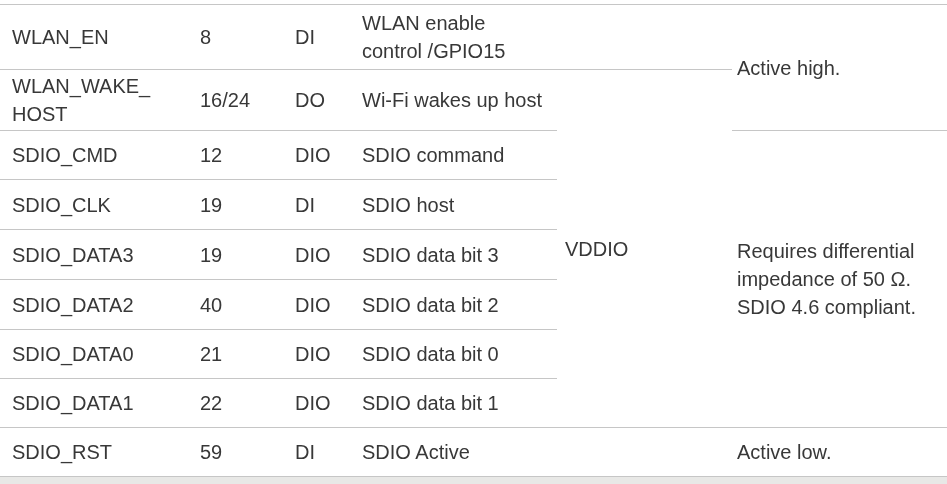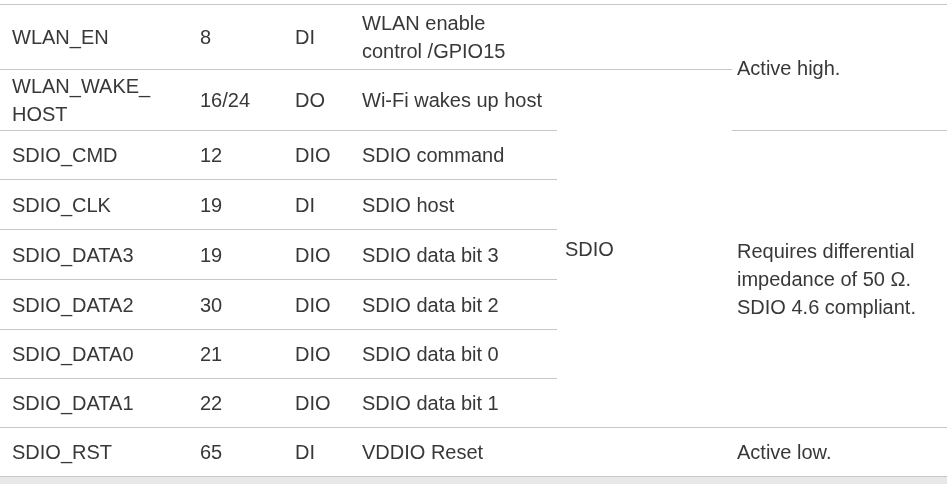--- a/index.html
+++ b/index.html
@@ -70,21 +70,21 @@
 control /GPIO15</td>
         <td class="c-pow"></td>
         <td class="c-com" rowspan="2">Active high.</td>
       </tr>
       <tr class="r2">
         <td class="c-sig">WLAN_WAKE_
 HOST</td>
         <td class="c-pin">16/24</td>
         <td class="c-type">DO</td>
         <td class="c-desc">Wi-Fi wakes up host</td>
-        <td class="c-pow" rowspan="7">SDIO</td>
+        <td class="c-pow" rowspan="7">VDDIO</td>
       </tr>
       <tr class="r3">
         <td class="c-sig">SDIO_CMD</td>
         <td class="c-pin">12</td>
         <td class="c-type">DIO</td>
         <td class="c-desc">SDIO command</td>
         <td class="c-com" rowspan="6">Requires differential
 impedance of 50 Ω.
 SDIO 4.6 compliant.</td>
       </tr>
@@ -95,41 +95,41 @@
         <td class="c-desc">SDIO host</td>
       </tr>
       <tr class="r5">
         <td class="c-sig">SDIO_DATA3</td>
         <td class="c-pin">19</td>
         <td class="c-type">DIO</td>
         <td class="c-desc">SDIO data bit 3</td>
       </tr>
       <tr class="r6">
         <td class="c-sig">SDIO_DATA2</td>
-        <td class="c-pin">30</td>
+        <td class="c-pin">40</td>
         <td class="c-type">DIO</td>
         <td class="c-desc">SDIO data bit 2</td>
       </tr>
       <tr class="r7">
         <td class="c-sig">SDIO_DATA0</td>
         <td class="c-pin">21</td>
         <td class="c-type">DIO</td>
         <td class="c-desc">SDIO data bit 0</td>
       </tr>
       <tr class="r8">
         <td class="c-sig">SDIO_DATA1</td>
         <td class="c-pin">22</td>
         <td class="c-type">DIO</td>
         <td class="c-desc">SDIO data bit 1</td>
       </tr>
       <tr class="r9">
         <td class="c-sig">SDIO_RST</td>
-        <td class="c-pin">65</td>
+        <td class="c-pin">59</td>
         <td class="c-type">DI</td>
-        <td class="c-desc">VDDIO Reset</td>
+        <td class="c-desc">SDIO Active</td>
         <td class="c-pow"></td>
         <td class="c-com">Active low.</td>
       </tr>
     </tbody>
   </table>
 </div>
 
 <div class="bottom-band"></div>
 
 </body></html>

